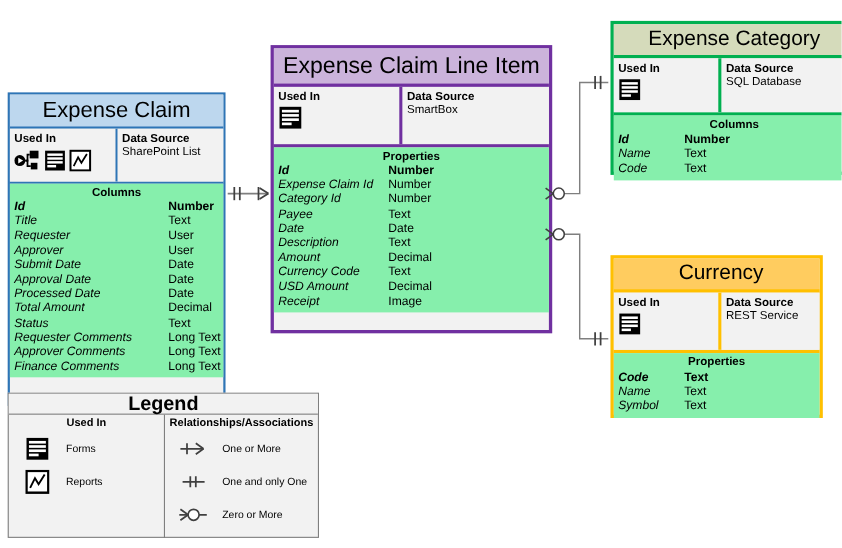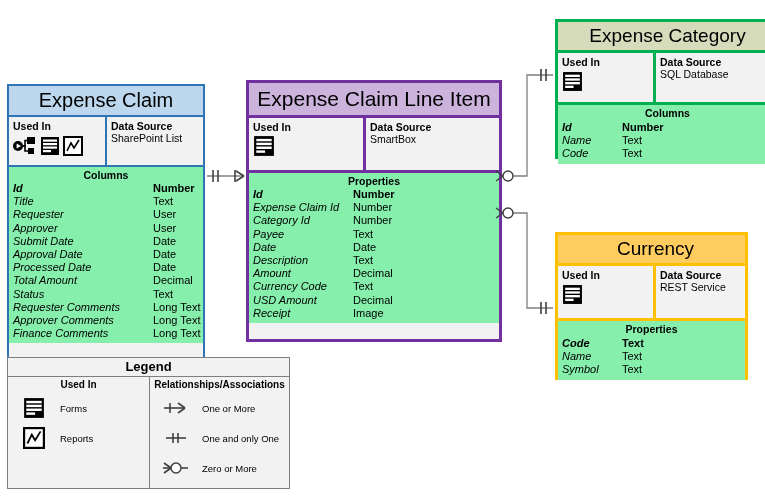--- a/index.html
+++ b/index.html
@@ -26,21 +26,21 @@
   .frow.bold .n,.frow.bold .t{font-weight:bold;}
 
   
   #expense-claim{left:7px;top:36px;width:198px;height:285px;border:2px solid #2e75b6;margin-top:48px;}
   #expense-claim .title{background:#bdd7ee;border-bottom:2px solid #2e75b6;}
   #expense-claim .meta{border-bottom:2px solid #2e75b6;height:50px;}
   #expense-claim .meta .cell.usedin{width:98px;border-right:2px solid #2e75b6;}
   #expense-claim .frow .n{width:140px;}
 
   
-  #line-item{left:246px;top:41px;width:256px;height:262px;border:3px solid #7030a0;margin-top:39px;}
+  #line-item{left:246px;top:41px;width:256px;height:262px;border:3px solid #7030a0;}
   #line-item .title{background:#cbb3db;border-bottom:3px solid #7030a0;font-size:21px;padding-top:5px;padding-bottom:6px;}
   #line-item .meta{border-bottom:3px solid #7030a0;height:55px;}
   #line-item .meta .cell.usedin{width:117px;border-right:3px solid #7030a0;}
   #line-item .frow .n{width:100px;}
 
   
   #expense-category{left:555px;top:19px;width:225px;height:140px;border:3px solid #00b050;}
   #expense-category .title{background:#d5dbbb;border-bottom:3px solid #00b050;font-size:19px;}
   #expense-category .meta{border-bottom:3px solid #00b050;height:52px;}
   #expense-category .meta .cell.usedin{width:98px;border-right:3px solid #00b050;}
@@ -50,21 +50,21 @@
   
   #currency{left:555px;top:232px;width:193px;height:148px;border:3px solid #ffc000;}
   #currency .title{background:#ffcc5f;border-bottom:3px solid #ffc000;font-size:19px;padding-left:10px;}
   #currency .meta{border-bottom:3px solid #ffc000;height:55px;}
   #currency .meta .cell.usedin{width:98px;border-right:3px solid #ffc000;}
   #currency .frow .n{width:60px;}
 
   
   #legend{position:absolute;left:7px;top:357px;width:283px;height:132px;
           box-sizing:border-box;border:1px solid #7f7f7f;background:#f2f2f2;}
-  #legend .lgtitle{text-align:center;font-size:13px;font-weight:bold;line-height:18px;
+  #legend .lgtitle{text-align:center;font-size:18px;font-weight:bold;line-height:18px;
        border-bottom:1px solid #7f7f7f;background:#f2f2f2;}
   #legend .cols{display:flex;height:112px;}
   #legend .col{box-sizing:border-box;}
   #legend .col.left{width:142px;border-right:1px solid #7f7f7f;}
   #legend .col.right{flex:1;}
   #legend .colhdr{text-align:center;font-size:10px;font-weight:bold;line-height:16px;}
   #legend .lrow{display:flex;align-items:center;height:30px;}
   #legend .lgicon{width:52px;display:flex;justify-content:center;align-items:center;}
   #legend .lgtext{font-size:9.5px;}
 

